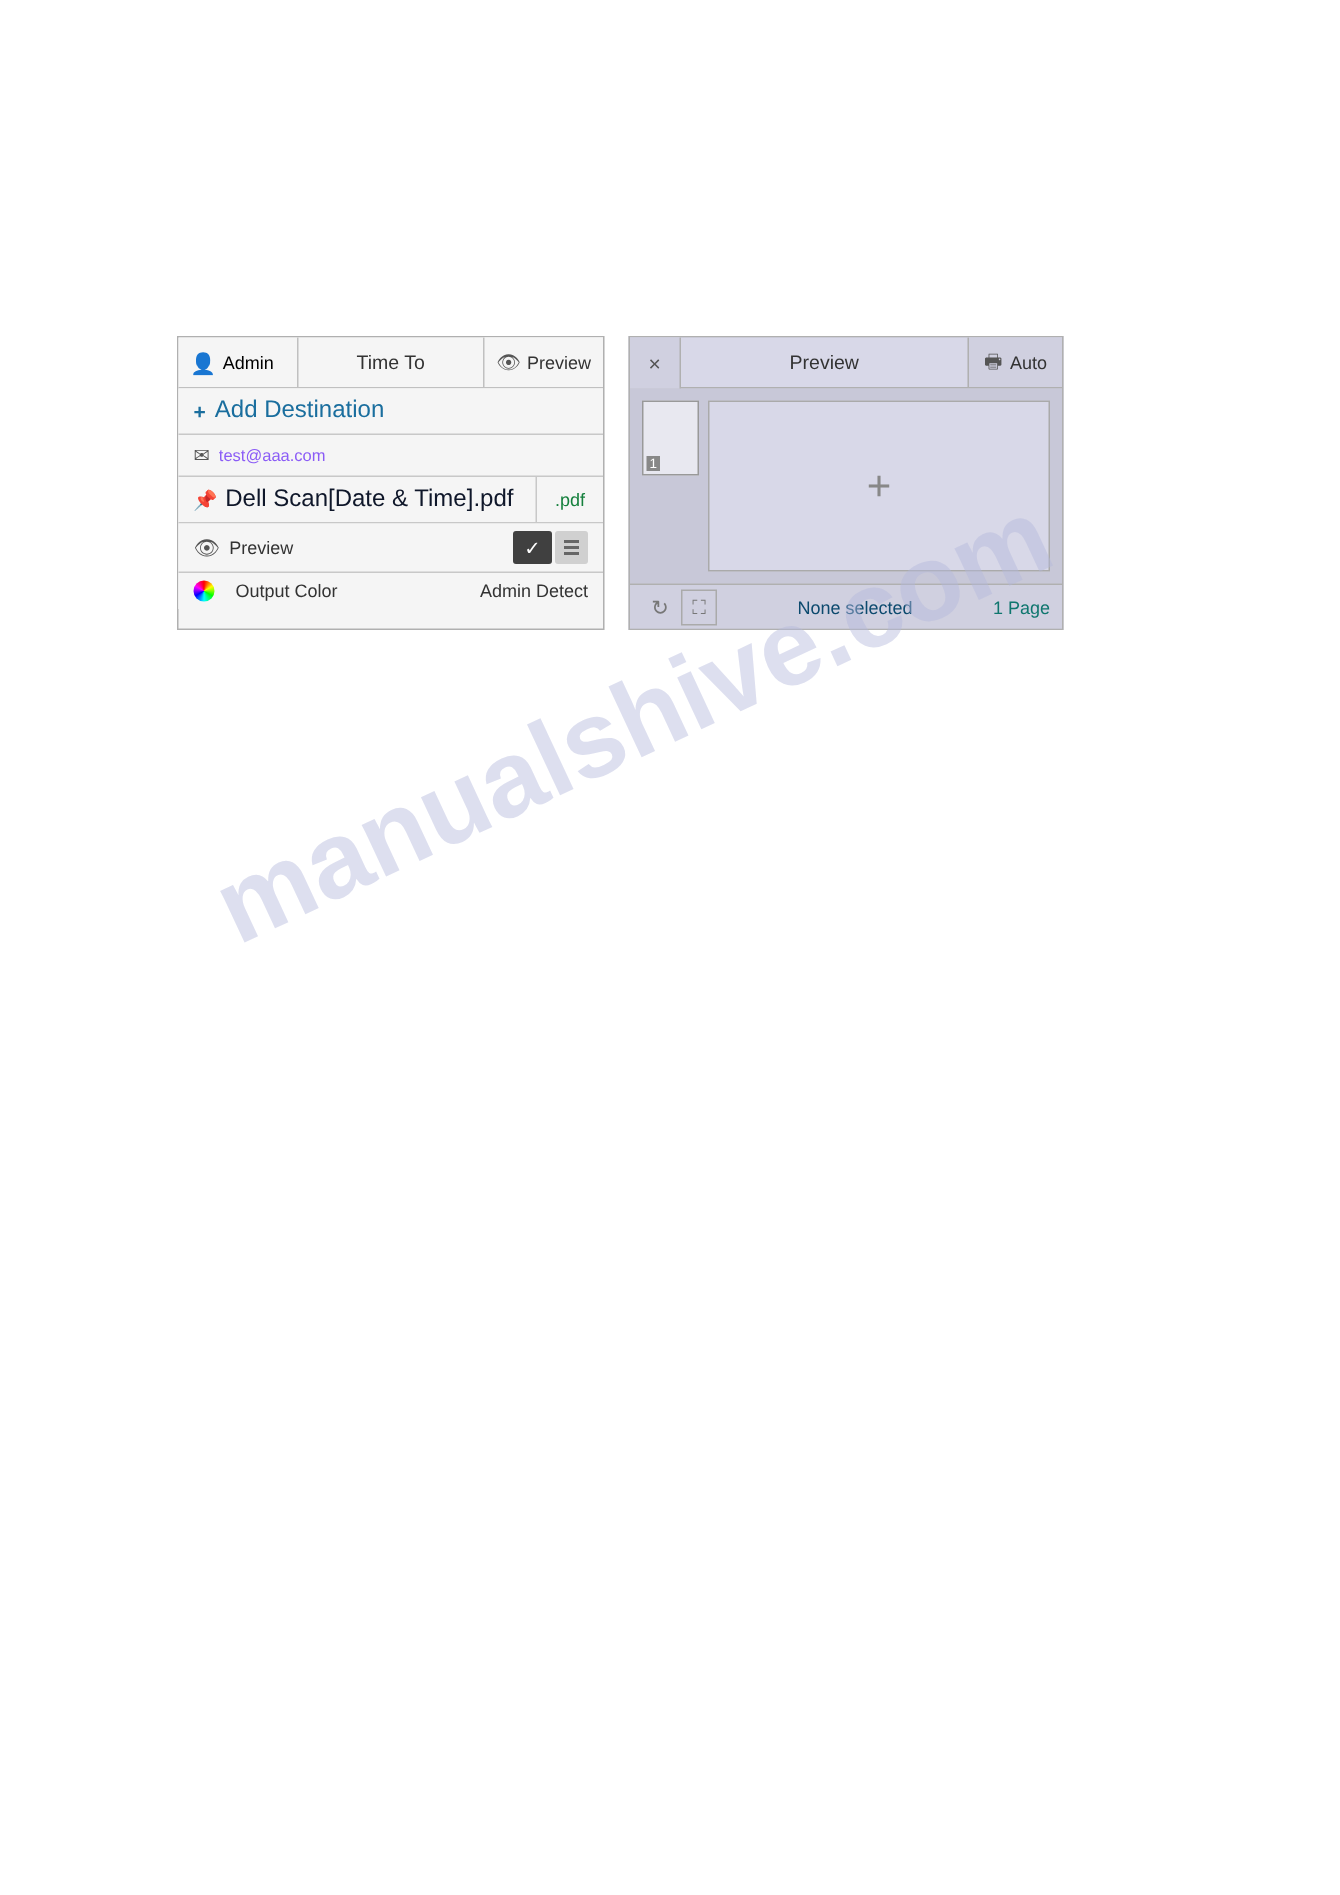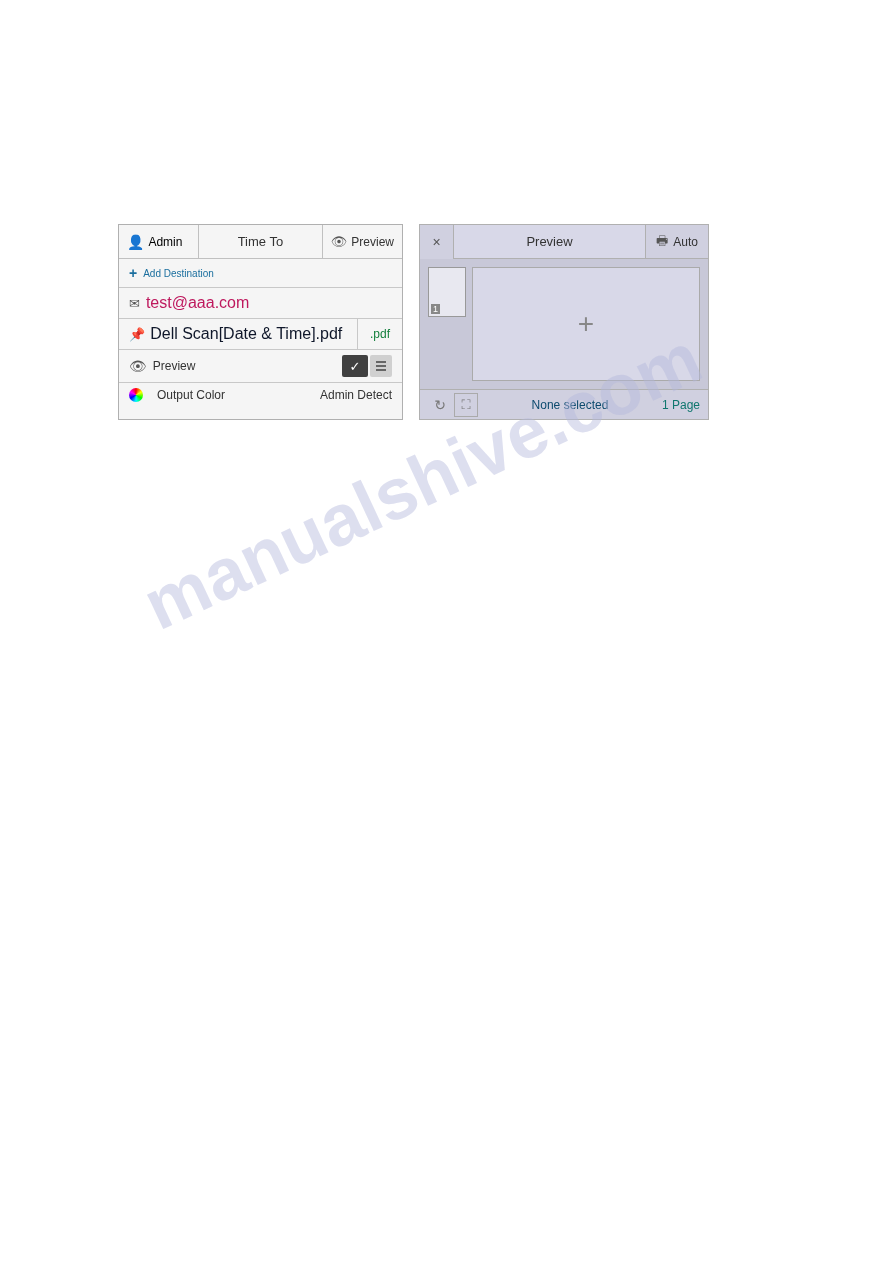--- a/index.html
+++ b/index.html
@@ -100,41 +100,41 @@
       cursor: pointer;
     }
 
     .add-dest-icon {
       color: #1a6e9e;
       font-size: 14px;
       font-weight: bold;
     }
 
     .add-dest-label {
-      font-size: 10px;
+      font-size: 16px;
       color: #1a6e9e;
     }
 
     .email-row {
       display: flex;
       align-items: center;
       gap: 6px;
       padding: 6px 10px;
       border-bottom: 1px solid #c8c8c8;
       background: #f5f5f5;
     }
 
     .email-icon {
       font-size: 13px;
       color: #555;
     }
 
     .email-value {
-      font-size: 16px;
-      color: #be185d;
+      font-size: 11px;
+      color: #8b5cf6;
     }
 
     .filename-row {
       display: flex;
       align-items: center;
       border-bottom: 1px solid #c8c8c8;
       background: #f5f5f5;
     }
 
     .filename-section {

